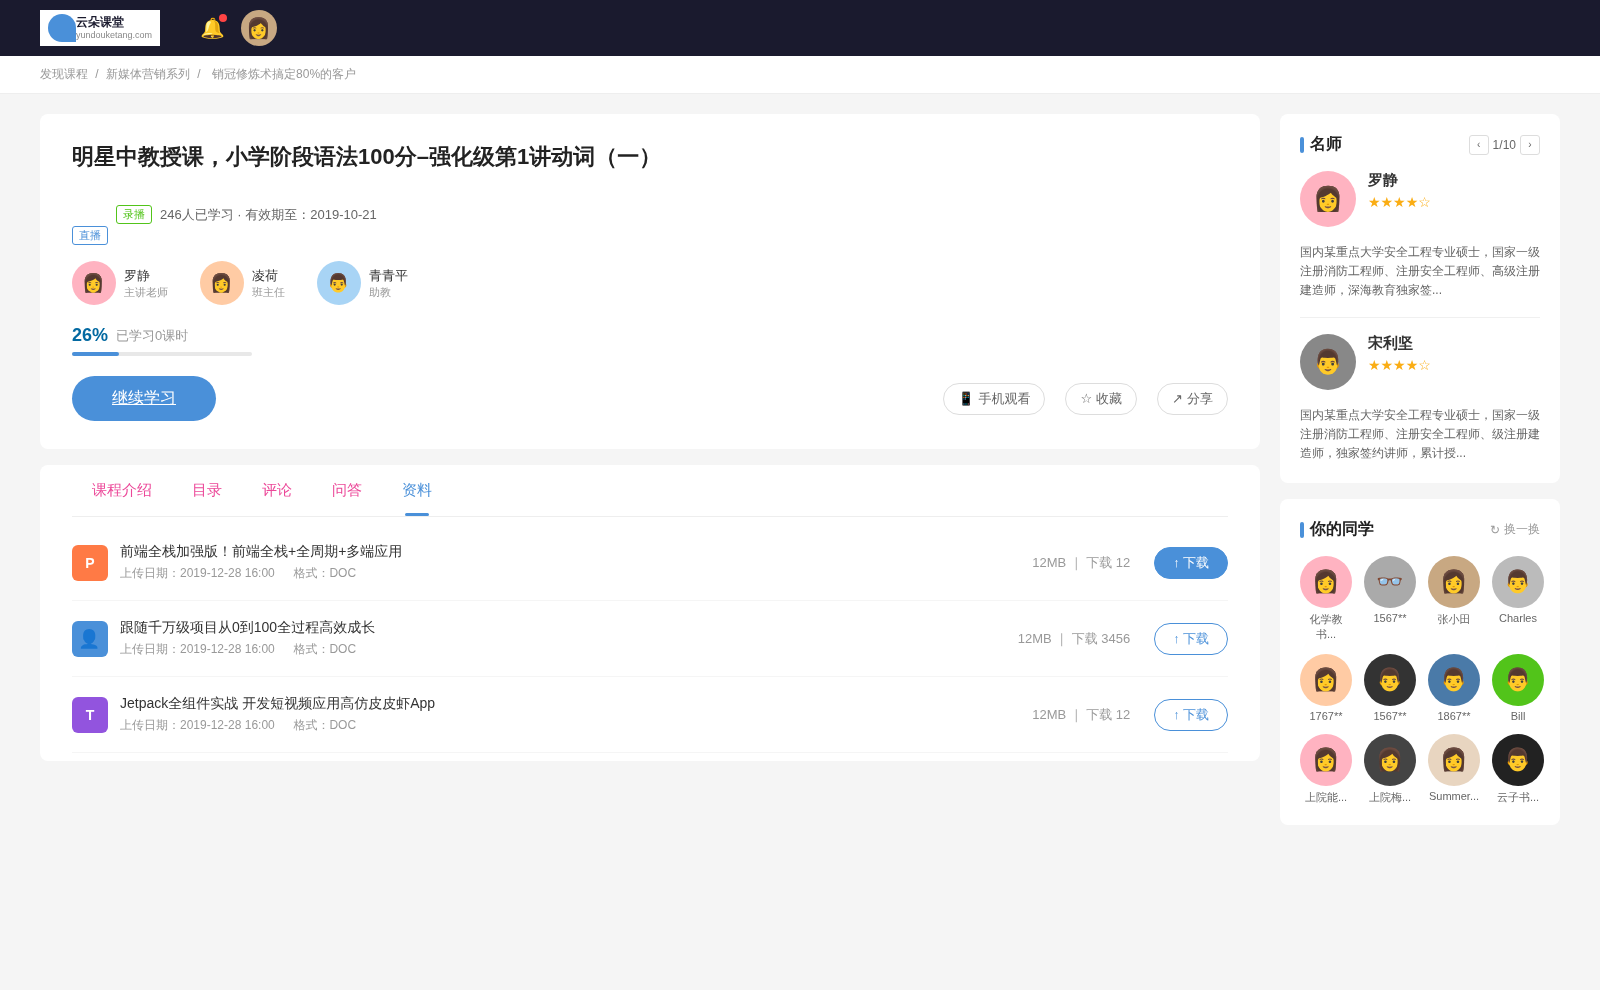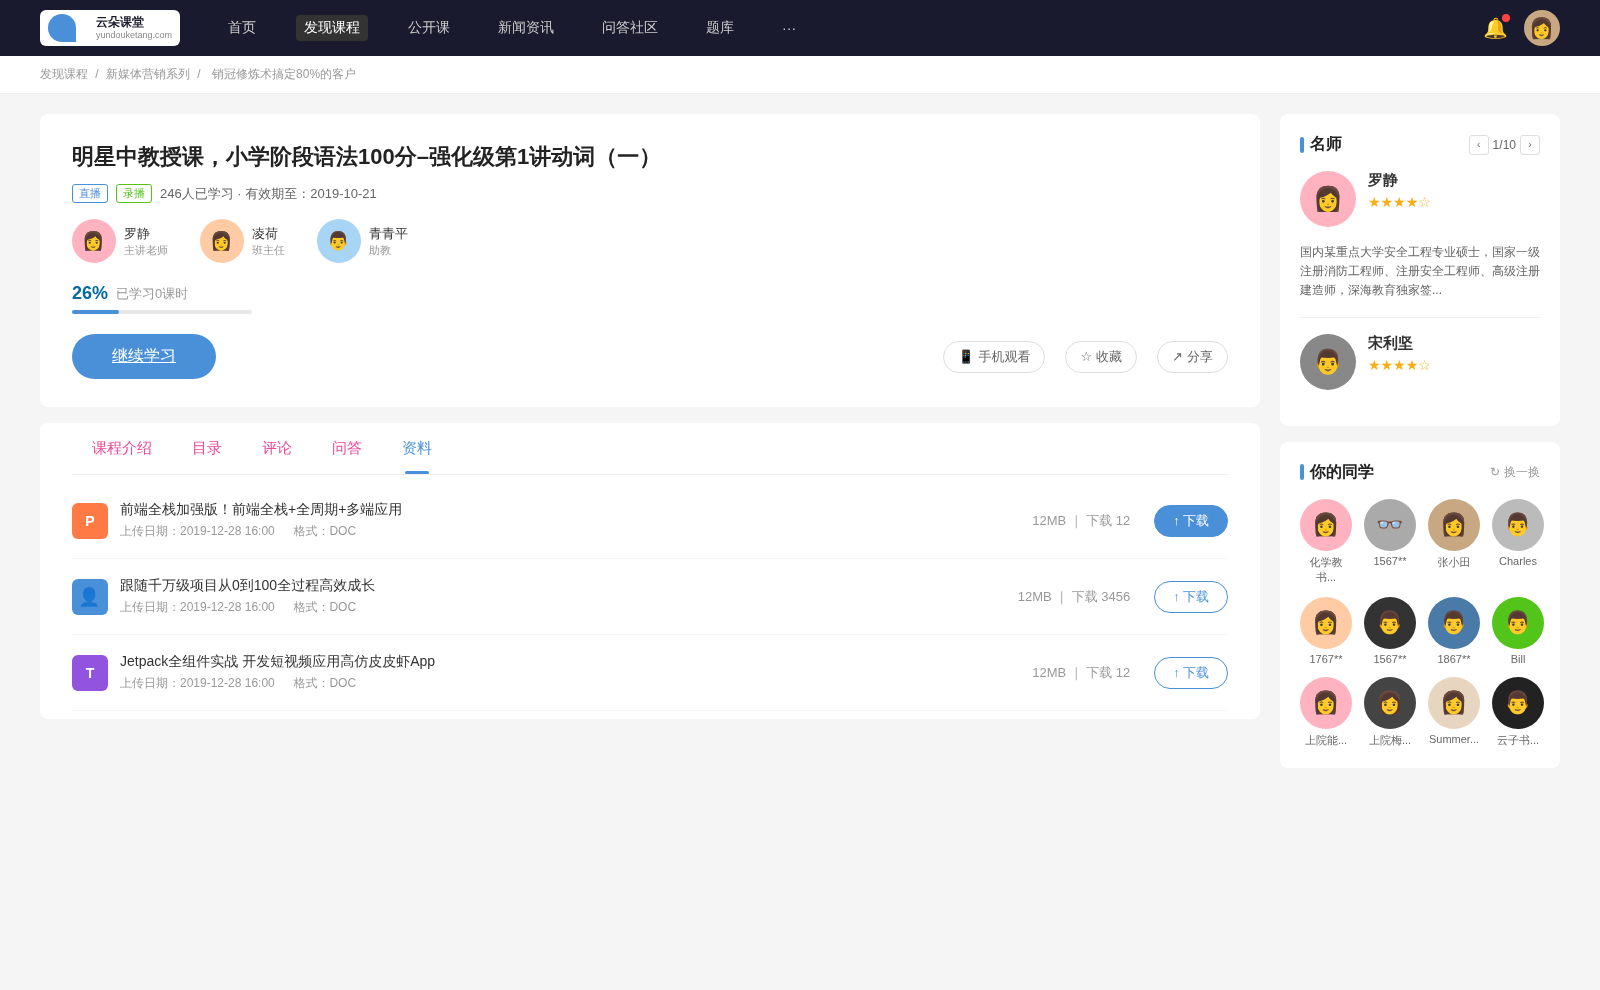--- a/index.html
+++ b/index.html
@@ -1,21 +1,21 @@
 <!DOCTYPE html>
 <html><head>
   <meta charset="utf-8">
   <style>
     * { box-sizing: border-box; margin: 0; padding: 0; }
     body { font-family: -apple-system, BlinkMacSystemFont, "PingFang SC", "Microsoft YaHei", sans-serif; background: #f5f5f5; font-size: 14px; color: #333; }
 
     
     .nav { background: #1a1a2e; height: 56px; display: flex; align-items: center; padding: 0 40px; }
     .nav-logo { display: flex; align-items: center; margin-right: 40px; }
-    .nav-logo-box { background: #fff; border-radius: 6px; padding: 4px 8px; display: flex; align-items: center; gap: 20px; }
+    .nav-logo-box { background: #fff; border-radius: 0; padding: 4px 8px; display: flex; align-items: center; gap: 0; }
     .nav-logo-icon { width: 28px; height: 28px; background: #4a90d9; border-radius: 50% 50% 0 50%; display: inline-block; }
     .nav-logo-text { color: #1a1a2e; font-size: 12px; font-weight: bold; line-height: 1.1; }
     .nav-logo-sub { color: #888; font-size: 9px; }
     .nav-items { display: flex; align-items: center; gap: 32px; flex: 1; }
     .nav-item { color: #ccc; font-size: 14px; cursor: pointer; padding: 4px 8px; border-radius: 4px; }
     .nav-item.active { background: #333; color: #fff; }
     .nav-right { display: flex; align-items: center; gap: 16px; }
     .nav-bell { position: relative; cursor: pointer; }
     .nav-bell-icon { font-size: 20px; color: #ccc; }
     .nav-bell-dot { position: absolute; top: -2px; right: -2px; width: 8px; height: 8px; background: #ff4444; border-radius: 50%; }
@@ -29,21 +29,21 @@
     
     .main { display: flex; gap: 20px; padding: 20px 40px; max-width: 1600px; }
 
     
     .content-left { flex: 1; min-width: 0; }
 
     
     .course-card { background: #fff; border-radius: 8px; padding: 28px 32px; margin-bottom: 16px; }
     .course-title { font-size: 22px; font-weight: bold; color: #222; margin-bottom: 12px; }
     .course-tags { display: flex; align-items: center; gap: 8px; margin-bottom: 16px; }
-    .tag-live { border: 1px solid #4a90d9; color: #4a90d9; font-size: 11px; padding: 1px 6px; border-radius: 3px; }
+    .tag-live { border: 1px solid #4a90d9; color: #4a90d9; font-size: 11px; padding: 1px 6px; border-radius: 3px; margin-top: 42px; }
     .tag-record { border: 1px solid #52c41a; color: #52c41a; font-size: 11px; padding: 1px 6px; border-radius: 3px; }
     .course-meta { color: #666; font-size: 13px; }
     .teachers { display: flex; gap: 32px; margin-bottom: 20px; }
     .teacher { display: flex; align-items: center; gap: 8px; }
     .teacher-avatar { width: 44px; height: 44px; border-radius: 50%; background: #ddd; overflow: hidden; display: flex; align-items: center; justify-content: center; font-size: 18px; }
     .teacher-info { display: flex; flex-direction: column; }
     .teacher-name { font-size: 13px; font-weight: 500; color: #333; }
     .teacher-role { font-size: 11px; color: #999; }
 
     
@@ -125,29 +125,20 @@
 
 <nav class="nav">
   <div class="nav-logo">
     <div class="nav-logo-box">
       <div class="nav-logo-icon"></div>
       <div>
         <div class="nav-logo-text">云朵课堂</div>
         <div class="nav-logo-sub">yundouketang.com</div>
       </div>
     </div>
-  </div>
-  <div class="nav-items">
-    <span class="nav-item">首页</span>
-    <span class="nav-item active">发现课程</span>
-    <span class="nav-item">公开课</span>
-    <span class="nav-item">新闻资讯</span>
-    <span class="nav-item">问答社区</span>
-    <span class="nav-item">题库</span>
-    <span class="nav-item">···</span>
   </div>
   <div class="nav-right">
     <div class="nav-bell">
       <span class="nav-bell-icon">🔔</span>
       <span class="nav-bell-dot"></span>
     </div>
     <div class="nav-avatar">👩</div>
   </div>
 </nav>
 
@@ -316,20 +307,21 @@
 
       <hr class="divider">
 
       <div class="teacher-profile">
         <div class="teacher-profile-avatar av-gray" style="background:#888;">👨</div>
         <div class="teacher-profile-info">
           <div class="teacher-profile-name">宋利坚</div>
           <div class="stars">★★★★☆</div>
         </div>
       </div>
+      <div class="teacher-desc">国内某重点大学安全工程专业硕士，国家一级注册消防工程师、注册安全工程师、级注册建造师，独家签约讲师，累计授...</div>
     </div>
 
     <div class="sidebar-card">
       <div class="classmates-header">
         <div class="sidebar-card-title">你的同学</div>
         <div class="refresh-btn">
           <span>↻</span>
           <span>换一换</span>
         </div>
       </div>

